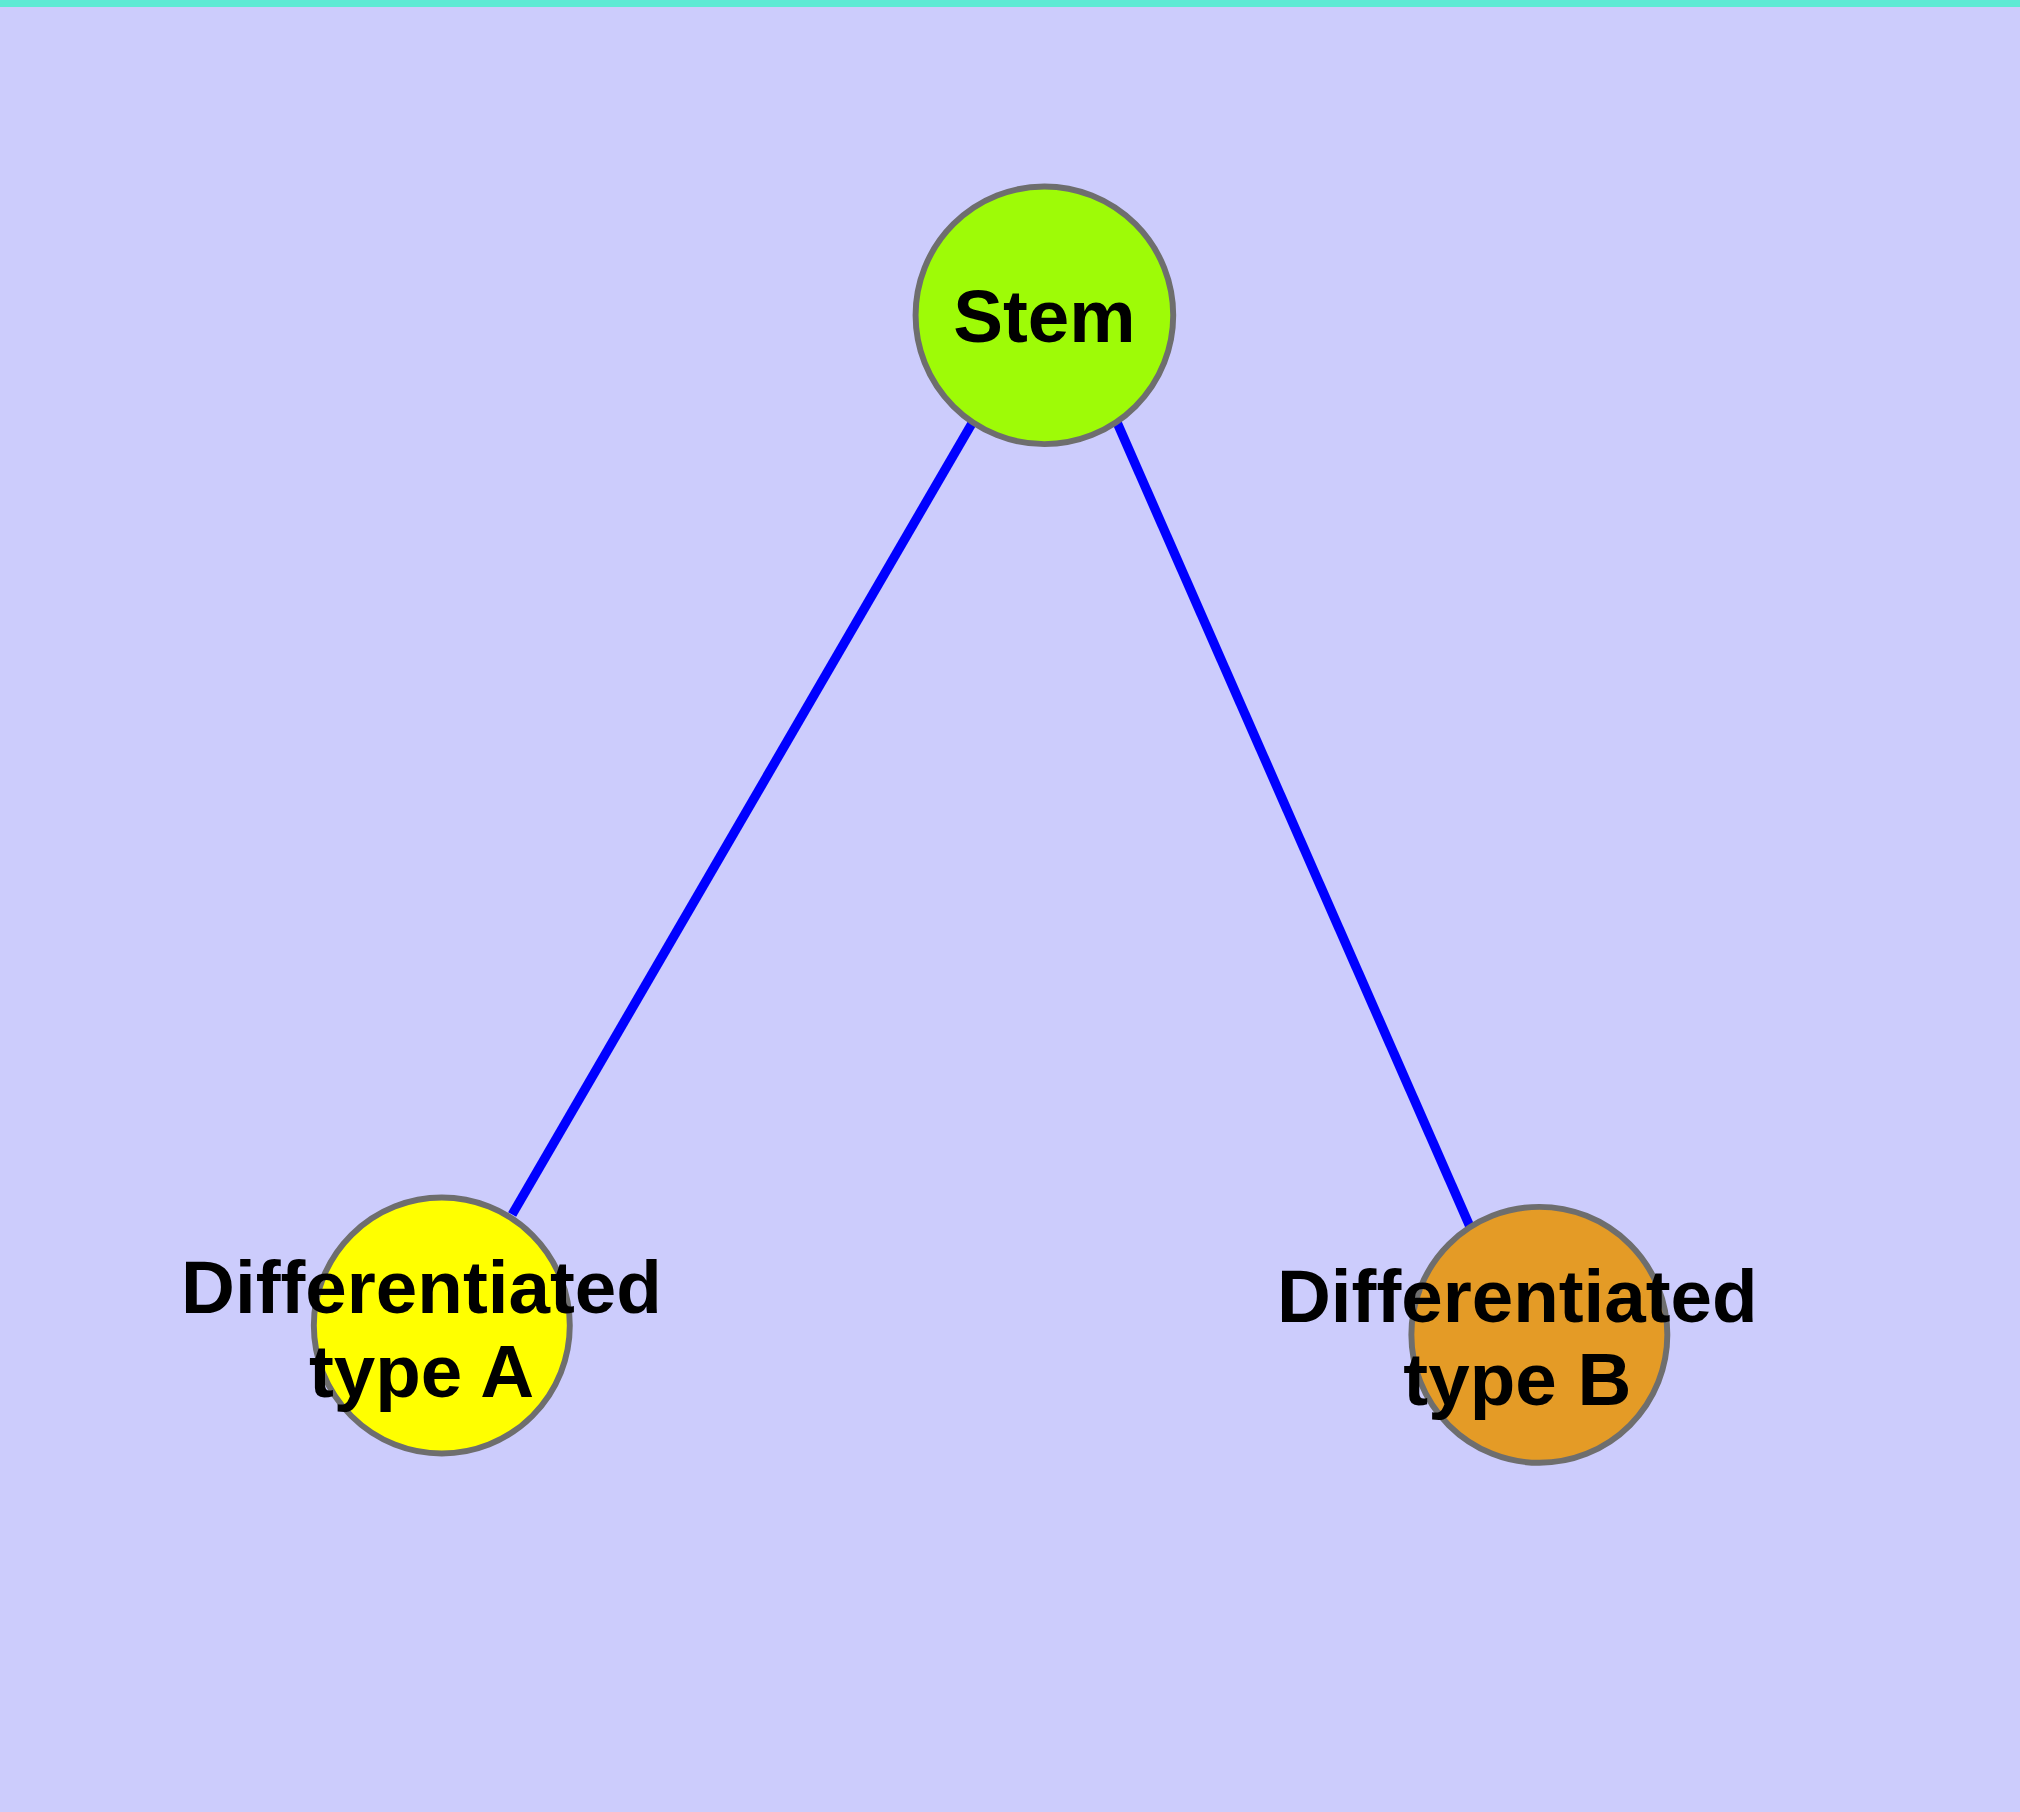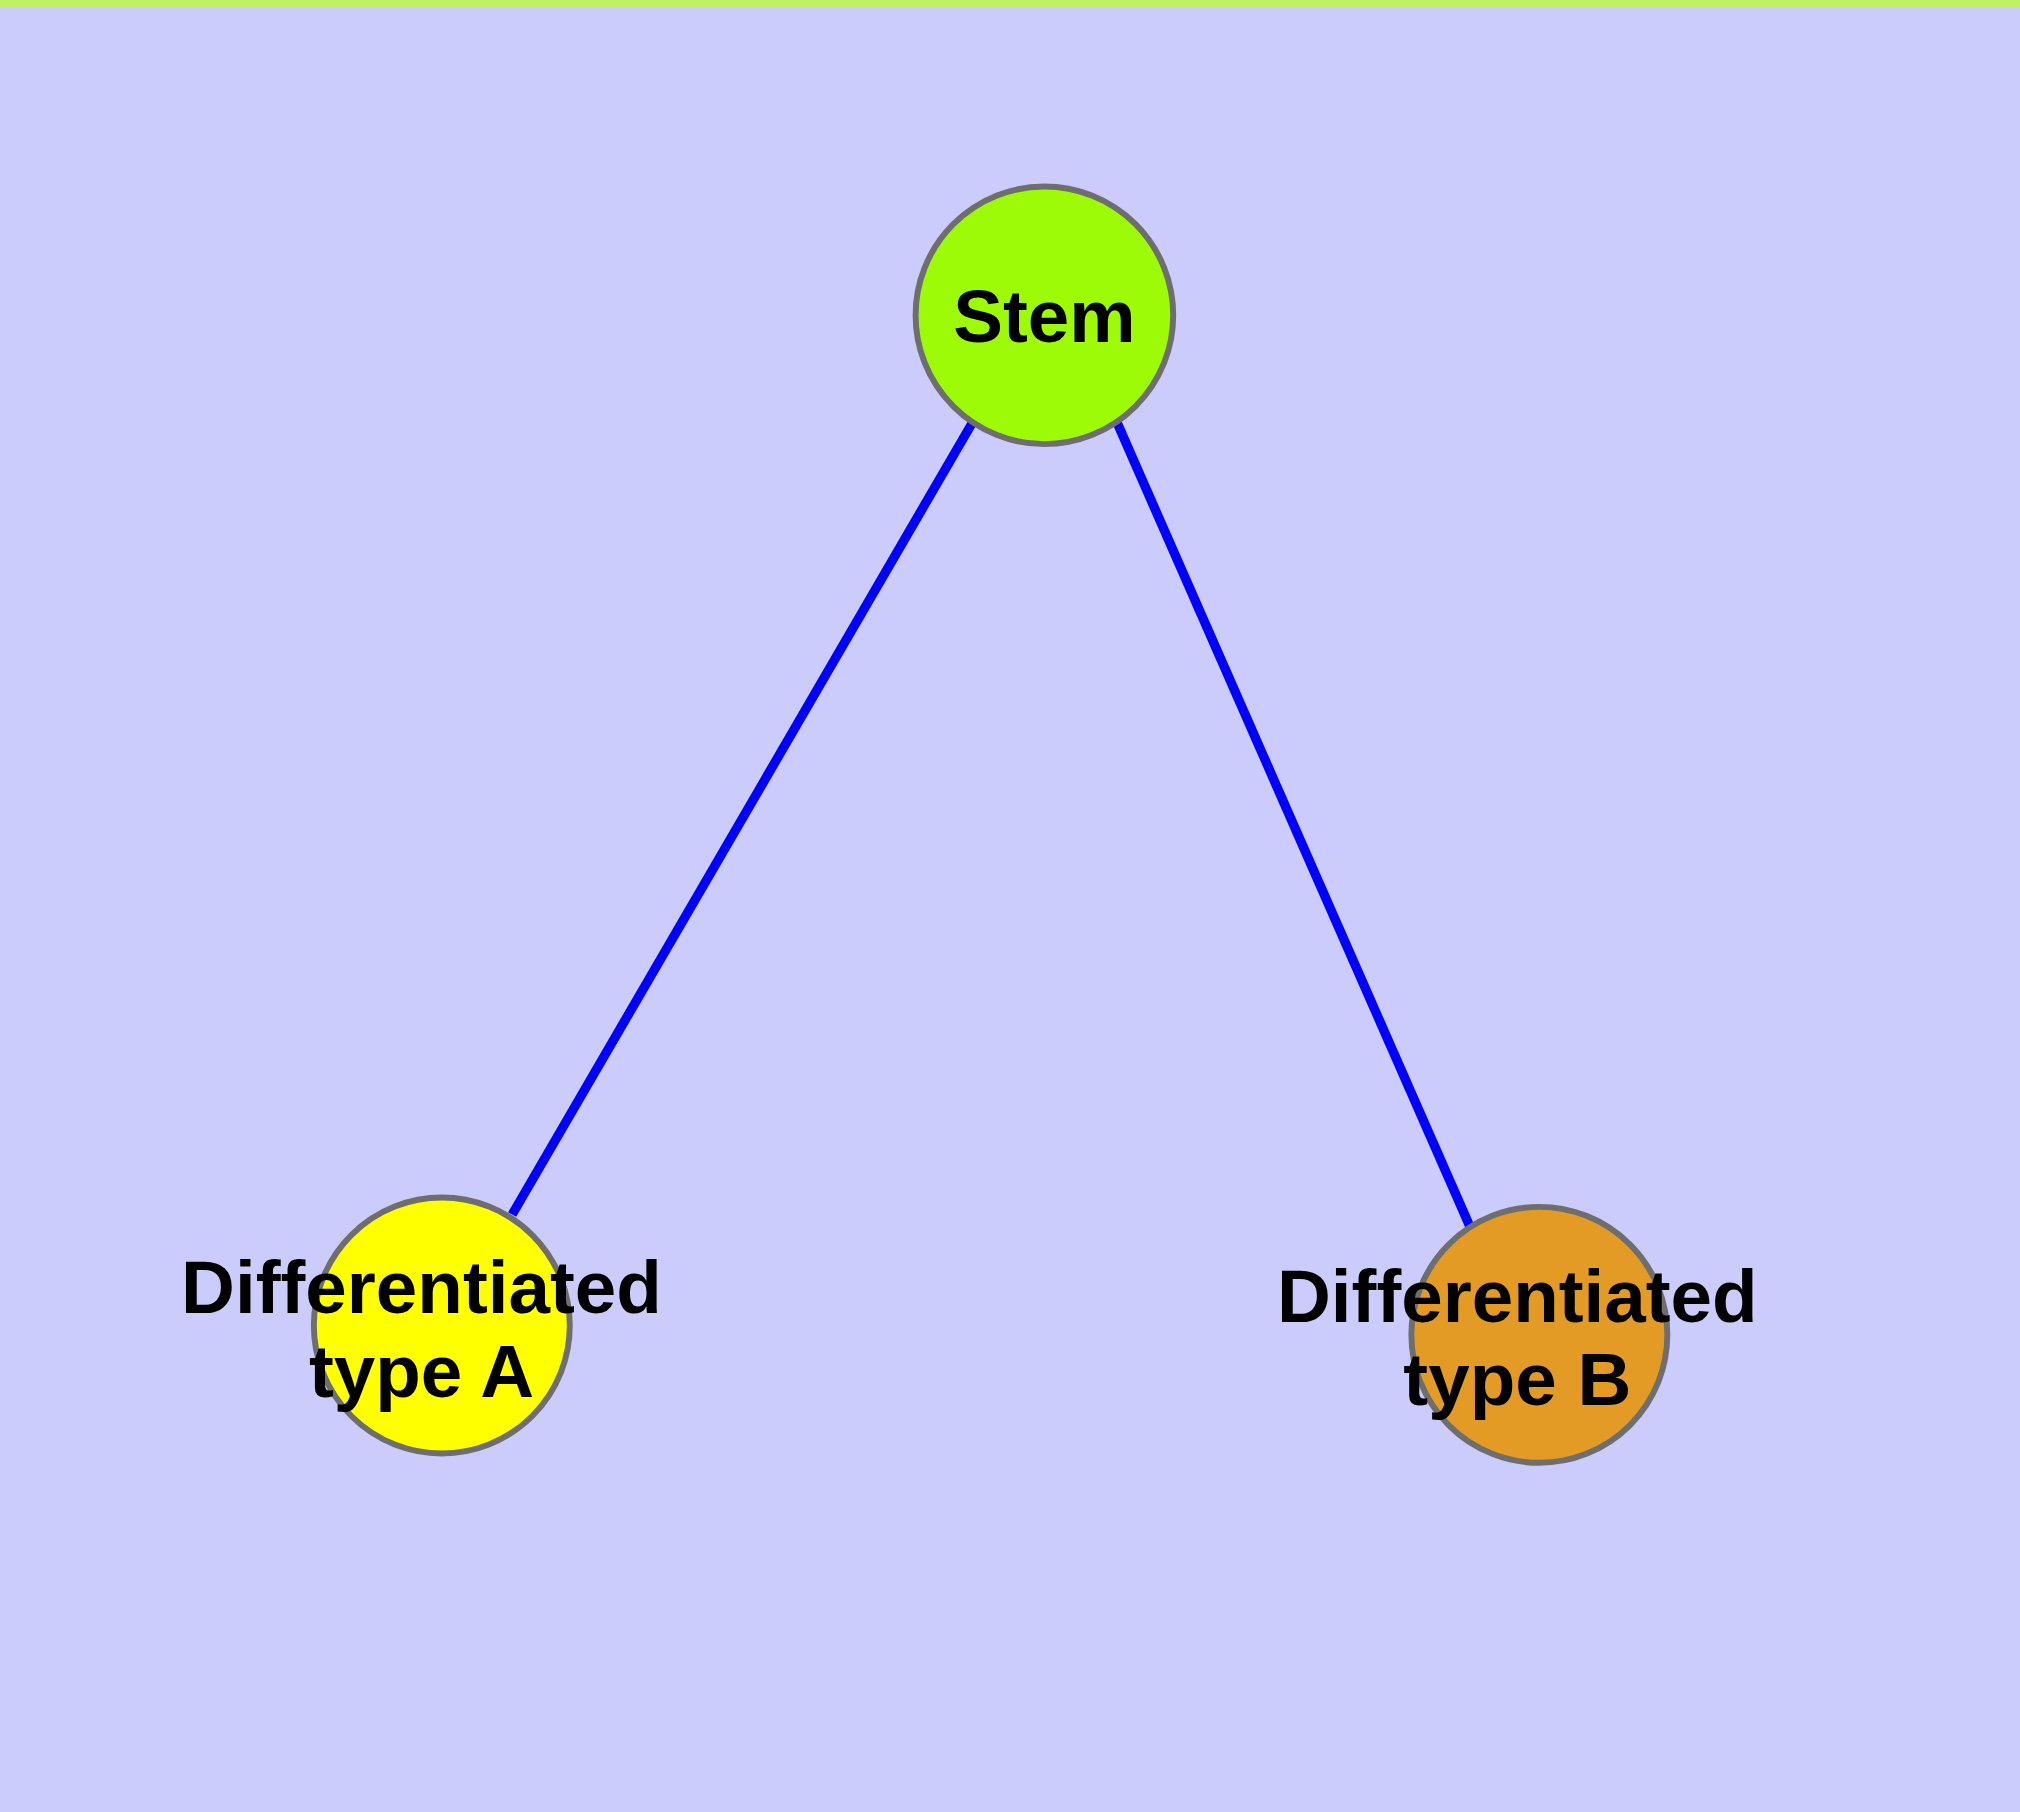--- a/index.html
+++ b/index.html
@@ -5,21 +5,21 @@
 <style>
   html, body {
     margin: 0;
     padding: 0;
     background: #ffffff;
   }
   #canvas {
     position: relative;
     width: 2021px;
     height: 1812px;
-    background: #bef264;
+    background: #5eead4;
     overflow: hidden;
     font-family: "Liberation Sans", sans-serif;
   }
   #plot-background {
     position: absolute;
     left: 0;
     top: 6.8px;
     width: 2021px;
     height: 1805px;
     background: #ccccfc;

